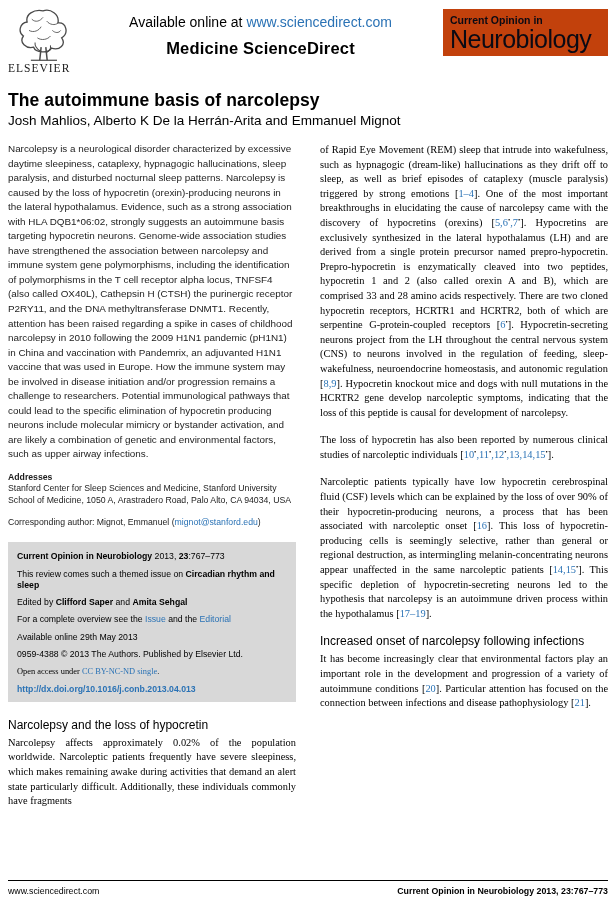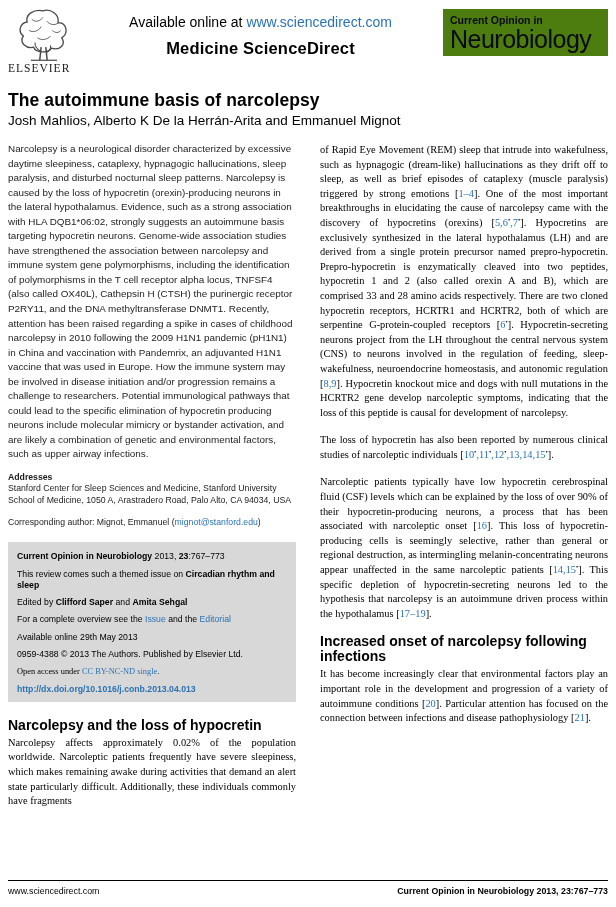--- a/index.html
+++ b/index.html
@@ -8,41 +8,41 @@
     font-family:"Liberation Sans", sans-serif; color:#000; overflow:hidden;
   }
   
   .hdr { display:flex; justify-content:space-between; align-items:flex-start; padding:8px 8px 0 8px; height:72px; }
   .logo-wrap { width:70px; text-align:left; }
   .logo-tree { display:block; margin:0 auto; }
   .elsevier-word { font-family:"Liberation Serif", serif; font-size:11.5px; letter-spacing:1px; color:#1a1a1a; margin-top:-2px; }
   .hdr-center { flex:1; text-align:center; padding-top:6px; }
   .avail { font-size:14px; margin-bottom:9px; }
   .sciverse { font-size:16.5px; font-weight:bold; letter-spacing:0.2px; }
-  .journal-box { width:152px; background:#4d7c0f; padding:5px 6px 4px 7px; margin-top:1px; }
+  .journal-box { width:152px; background:#c2410c; padding:5px 6px 4px 7px; margin-top:1px; }
   .jb-top { font-size:10.5px; font-weight:bold; color:#0a0a14; }
   .jb-name { font-size:25px; color:#0a0a14; letter-spacing:-0.5px; margin-top:0px; line-height:26px; }
   
   .title { font-size:17.5px; font-weight:bold; margin:10px 8px 2px 8px; letter-spacing:0.1px; }
   .authors { font-size:13.5px; margin:2px 8px 14px 8px; }
   
   .cols { display:flex; gap:24px; padding:0 8px; }
   .col { width:293px; }
   .abstract { font-size:9.9px; line-height:14.55px; color:#1c1c1c; }
   .meta { font-size:8.7px; line-height:11.3px; color:#1c1c1c; }
   .meta-label { font-weight:bold; }
   .addresses { margin-top:10px; }
   .corresp { margin-top:11px; }
   
   .infobox { background:#d8d8d8; margin-top:14px; padding:9px 9px 7px 9px; font-size:8.7px; line-height:11.3px; }
   .ib-line { margin-bottom:6px; }
   .ib-line:last-child { margin-bottom:0; }
   .ib-serif { font-family:"Liberation Serif", serif; font-size:8.4px; }
   
-  .sec-head { font-size:14px; font-weight:bold; margin:15px 0 3px 0; line-height:15px; }
+  .sec-head { font-size:12px; font-weight:normal; margin:15px 0 3px 0; line-height:15px; }
   .sec-head.first { margin-top:16px; }
   .bodyp { font-family:"Liberation Serif", serif; font-size:10.4px; line-height:14.6px; text-align:justify; margin:0 0 13px 0; color:#000; }
   .col-right .bodyp:first-child { margin-top:1px; }
   
   .rt-link  { color:#2a72b5; }
   .rt-linku { color:#2a72b5; }
   .rt-blink { color:#2a72b5; font-weight:bold; }
   .rt-b { font-weight:bold; }
   .rt-sup { vertical-align:super; font-size:6.5px; line-height:0; }
   

